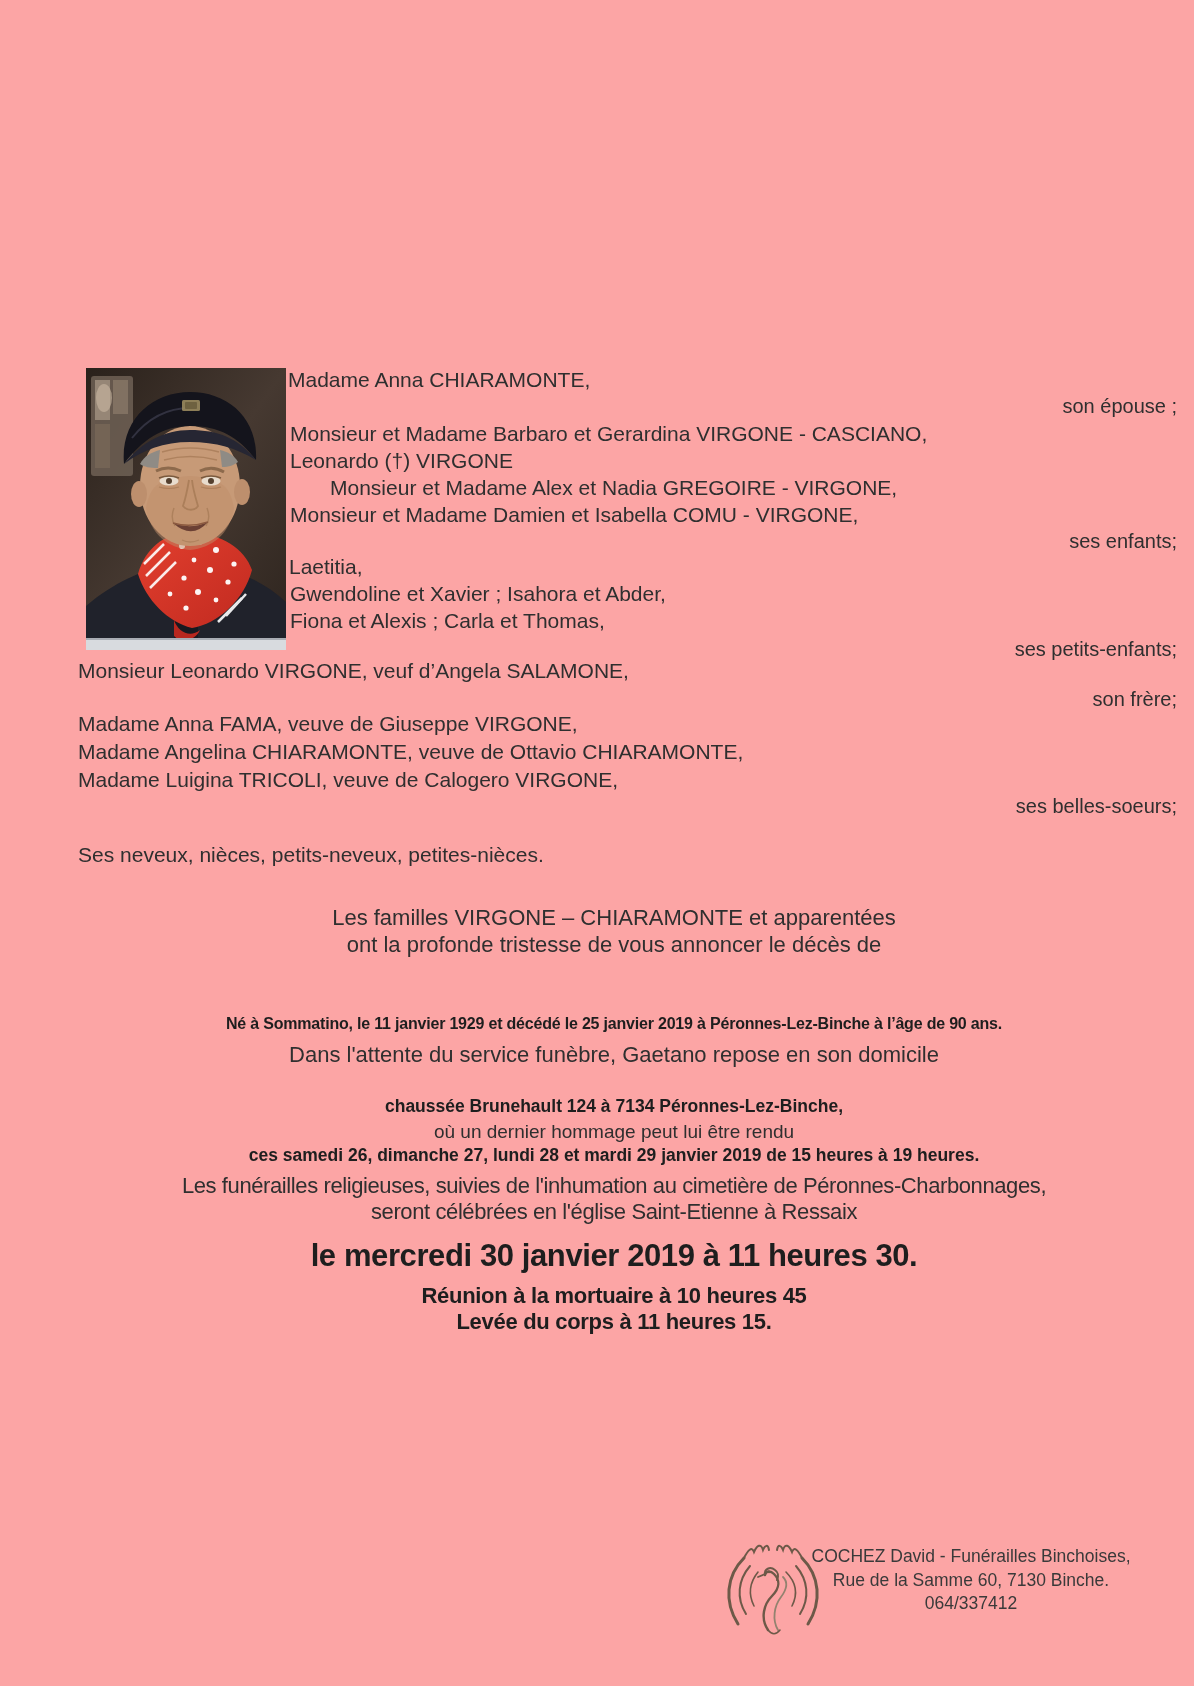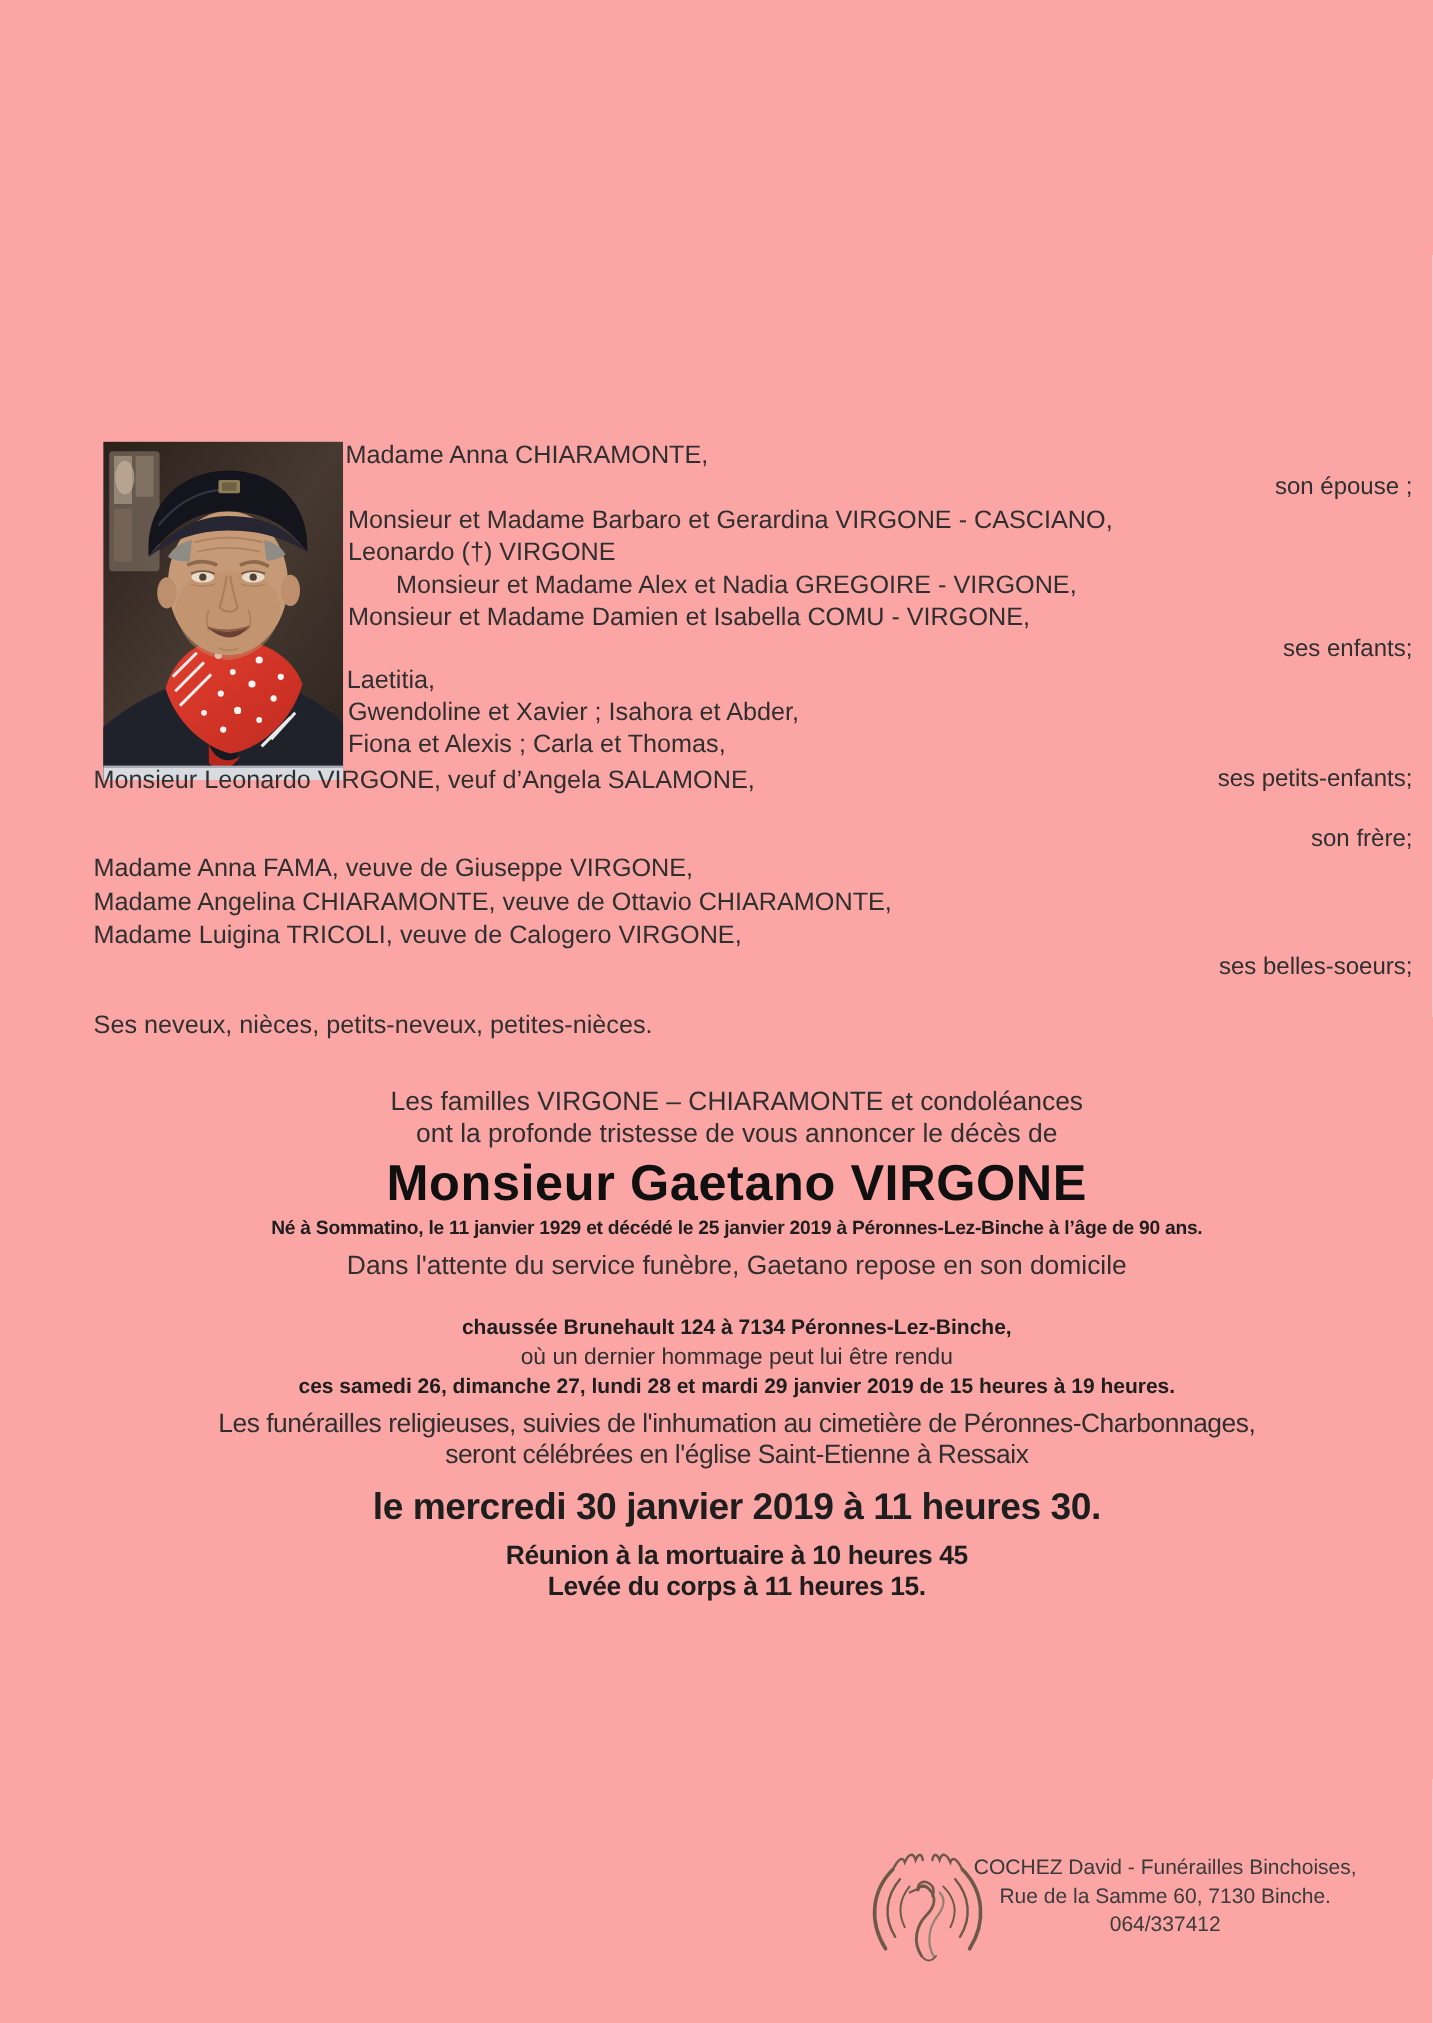--- a/index.html
+++ b/index.html
@@ -23,21 +23,21 @@
 
   
   .p-spouse{left:288px;top:369px;}
   .p-ch1{left:290px;top:423px;}
   .p-ch2{left:290px;top:450px;}
   .p-ch3{left:290px;top:477px;margin-left:40px;}
   .p-ch4{left:290px;top:504px;}
   .p-gc1{left:289px;top:556px;}
   .p-gc2{left:290px;top:583px;}
   .p-gc3{left:290px;top:610px;}
-  .p-bro{left:78px;top:640px;}
+  .p-bro{left:78px;top:660px;}
   .p-sis1{left:78px;top:713px;}
   .p-sis2{left:78px;top:741px;}
   .p-sis3{left:78px;top:769px;}
   .p-ext{left:78px;top:844px;}
 
   
   .p-rl1{top:396px;}
   .p-rl2{top:531px;}
   .p-rl3{top:639px;}
   .p-rl4{top:689px;}
@@ -164,23 +164,22 @@
   <div class="ln p-sis3">Madame Luigina TRICOLI, veuve de Calogero VIRGONE,</div>
   <div class="ln p-sis2">Madame Angelina CHIARAMONTE, veuve de Ottavio CHIARAMONTE,</div>
   <div class="ln p-ext">Ses neveux, nièces, petits-neveux, petites-nièces.</div>
 
   <div class="rl p-rl1">son épouse ;</div>
   <div class="rl p-rl2">ses enfants;</div>
   <div class="rl p-rl3">ses petits-enfants;</div>
   <div class="rl p-rl4">son frère;</div>
   <div class="rl p-rl5">ses belles-soeurs;</div>
 
-  <div class="ctr p-fam">Les familles VIRGONE – CHIARAMONTE et condoléances</div>
+  <div class="ctr p-fam">Les familles VIRGONE – CHIARAMONTE et apparentées</div>
   <div class="ctr p-sor">ont la profonde tristesse de vous annoncer le décès de</div>
-  <div class="ctr p-name">Monsieur Gaetano VIRGONE</div>
   <div class="ctr p-life">Né à Sommatino, le 11 janvier 1929 et décédé le 25 janvier 2019 à Péronnes-Lez-Binche à l’âge de 90 ans.</div>
 
   <div class="ctr p-wi">Dans l'attente du service funèbre, Gaetano repose en son domicile</div>
   <div class="ctr p-wa b">chaussée Brunehault 124 à 7134 Péronnes-Lez-Binche,</div>
   <div class="ctr p-wn">où un dernier hommage peut lui être rendu</div>
   <div class="ctr p-wt b">ces samedi 26, dimanche 27, lundi 28 et mardi 29 janvier 2019 de 15 heures à 19 heures.</div>
   <div class="ctr p-f1">Les funérailles religieuses, suivies de l'inhumation au cimetière de Péronnes-Charbonnages,</div>
   <div class="ctr p-f2">seront célébrées en l'église Saint-Etienne à Ressaix</div>
   <div class="ctr p-fd b">le mercredi 30 janvier 2019 à 11 heures 30.</div>
   <div class="ctr p-me b">Réunion à la mortuaire à 10 heures 45</div>

